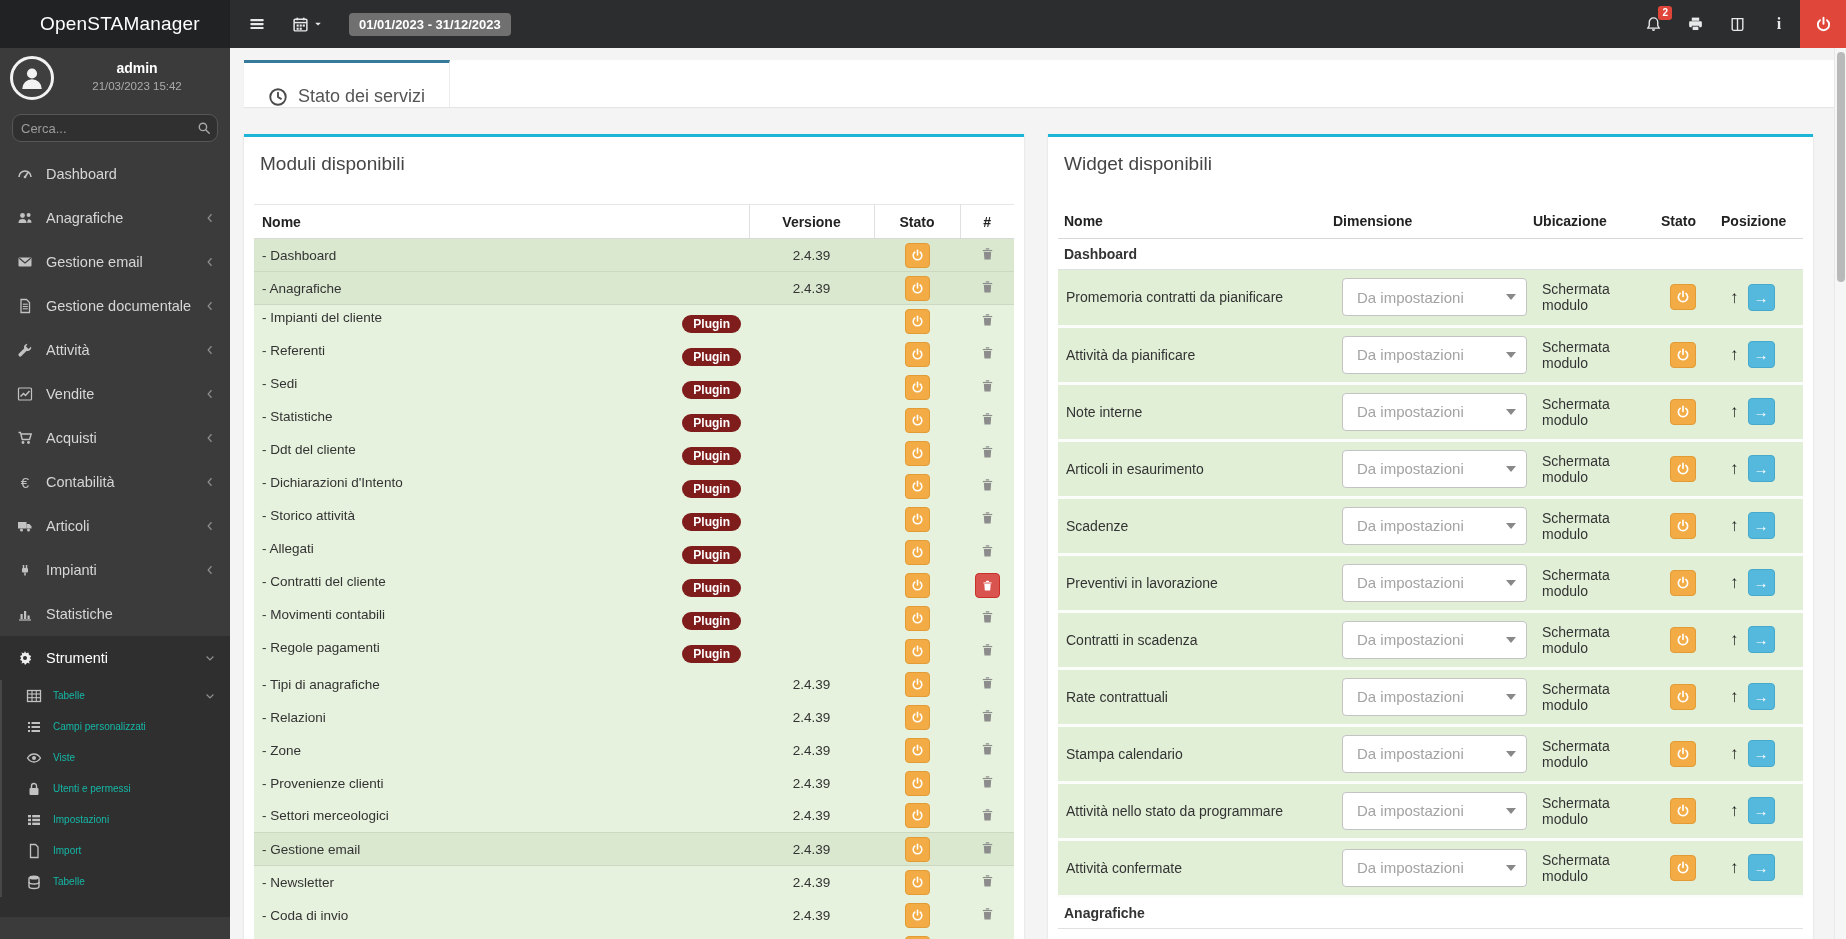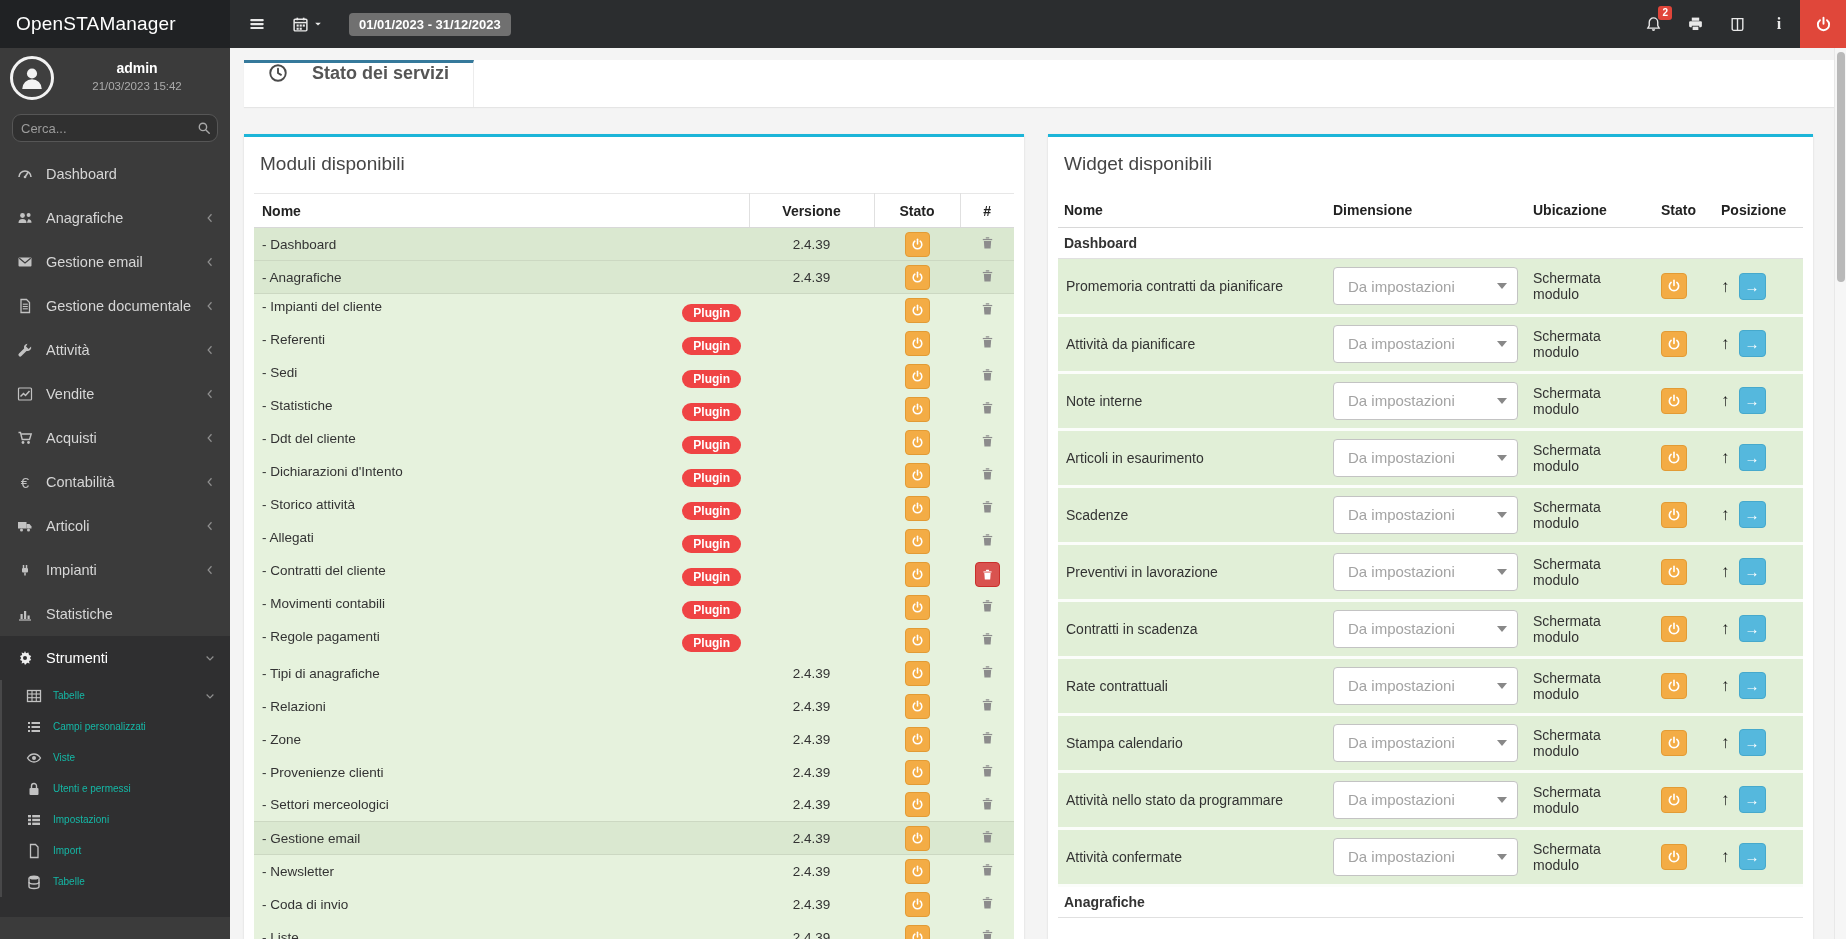--- a/index.html
+++ b/index.html
@@ -3,21 +3,21 @@
 <meta charset="utf-8">
 <style>
   * { box-sizing: border-box; margin: 0; padding: 0; }
   html,body { width:1846px; height:939px; overflow:hidden; background:#f4f4f4;
     font-family:"Liberation Sans","DejaVu Sans",sans-serif; color:#333; }
 
   .icon { display:inline-block; vertical-align:middle; }
 
   
   .navbar { position:absolute; top:0; left:0; right:0; height:48px; background:#2b2d2f; z-index:30; display:flex; align-items:stretch; }
-  .brand { width:230px; background:#202224; color:#fff; font-size:19px; line-height:48px; padding-left:16px; font-weight:500; letter-spacing:.2px; }
+  .brand { width:230px; background:#202224; color:#fff; font-size:19px; line-height:48px; padding-left:40px; font-weight:500; letter-spacing:.2px; }
   .nav-left { display:flex; align-items:center; gap:26px; padding-left:18px; }
   .nav-btn { background:none; border:none; color:#e9e9e9; cursor:pointer; display:flex; align-items:center; gap:4px; height:48px; }
   .date-badge { background:#707070; color:#fff; font-weight:bold; font-size:13px; padding:4px 10px; border-radius:4px; cursor:pointer; }
   .nav-right { margin-left:auto; display:flex; align-items:stretch; }
   .nav-right .nav-btn { width:42px; justify-content:center; position:relative; }
   .noti-badge { position:absolute; top:6px; right:2px; background:#e0453a; color:#fff; font-size:10px; font-weight:bold; padding:1px 4px; border-radius:3px; line-height:1.2; }
   .logout-btn { width:46px; background:#e0473a; border:none; color:#fff; display:flex; align-items:center; justify-content:center; cursor:pointer; }
   .info-i { font-weight:bold; font-size:16px; font-family:"Liberation Serif",serif; }
 
   
@@ -39,48 +39,48 @@
   .expanded .mi { color:#fff; }
   .expanded .mi .mi-ic { color:#eee; }
   .submenu { border-left:2px solid rgba(255,255,255,.12); }
   .smi { height:31px; display:flex; align-items:center; padding:0 14px 0 22px; color:#14b8a6; font-size:10px; cursor:pointer; }
   .smi .mi-ic { width:20px; margin-right:9px; color:#c2c2c2; }
   .glyph-ic { font-size:15px; color:#c2c2c2; font-style:normal; }
 
   
   .main { position:absolute; top:48px; left:230px; right:0; bottom:0; background:#f4f4f4; }
   .tabbar { position:absolute; left:14px; top:12px; right:12px; height:47px; background:#fff; display:flex; box-shadow:0 1px 1px rgba(0,0,0,.06); }
-  .tab { display:flex; align-items:flex-start; gap:24px; padding:0 24px; font-size:18px; color:#555; background:#fff; border-top:3px solid var(--tab-blue); border-right:1px solid #ececec; cursor:pointer;font-weight:bold; }
+  .tab { display:flex; align-items:flex-end; gap:10px; padding:0 24px; font-size:18px; color:#555; background:#fff; border-top:3px solid var(--tab-blue); border-right:1px solid #ececec; cursor:pointer; }
   .tab .icon { color:#4a4a4a; }
 
   .card { position:absolute; top:86px; bottom:0; background:#fff; border-top:3px solid var(--accent-cyan); box-shadow:0 1px 2px rgba(0,0,0,.12); padding:0 10px; overflow:hidden; }
-  .card h2 { margin:14px 6px 16px; font-size:19px; line-height:26px; font-weight:400; color:#454545; }
+  .card h2 { margin:14px 6px 27px; font-size:19px; line-height:26px; font-weight:400; color:#454545; }
   #moduli-card { left:14px; width:780px; }
   #widgets-card { left:818px; width:765px; }
 
   table { border-collapse:collapse; width:100%; table-layout:fixed; }
   th { text-align:left; font-size:14px; color:#222; padding:0 8px; height:34px; border-bottom:1px solid #d8d8d8; border-top:1px solid #e7e7e7; }
 
   
   #moduli-table th { border-right:1px solid #e0e0e0; }
   #moduli-table th:last-child { border-right:none; }
   #moduli-table th.c, #moduli-table td.c { text-align:center; }
   #moduli-table td { height:33px; font-size:13.5px; padding:0 8px; }
   tr.parent td { background:var(--row-parent); border-top:1px solid #ccd8c2; border-bottom:1px solid #ccd8c2; }
   tr.child td { background:var(--row-child); }
   td.nm.lvl2 { padding-left:30px; }
-  .plugin-badge { float:right; background:#ef4444; color:#fff; font-weight:bold; font-size:12px; border-radius:10px; padding:2px 11px; margin-top:5px; }
+  .plugin-badge { float:right; background:#7f1d1d; color:#fff; font-weight:bold; font-size:12px; border-radius:10px; padding:2px 11px; margin-top:5px; }
   .power-btn { width:25px; height:25px; border-radius:4px; background:var(--orange); border:1px solid #e29b35; color:#fff; cursor:pointer; display:inline-flex; align-items:center; justify-content:center; }
   .trash-plain { background:none; border:none; color:#8c8c8c; cursor:pointer; display:inline-flex; }
   .trash-danger { width:25px; height:25px; border-radius:4px; background:var(--red); border:1px solid #c9302c; color:#fff; cursor:pointer; display:inline-flex; align-items:center; justify-content:center; }
 
   
   #widgets-table th { border-top:none; padding:0 6px; }
   tr.section td { background:#fff; font-weight:bold; font-size:14px; padding:7px 6px; border-bottom:1px solid #e0e0e0; }
-  tr.wrow td { background:var(--row-widget); height:57px; border-bottom:3px solid #fbfdfa; padding:0 6px; font-size:14px; vertical-align:middle; }
+  tr.wrow td { background:var(--row-widget); height:57px; border-bottom:3px solid #fbfdfa; padding:0 15px; font-size:14px; vertical-align:middle; }
   tr.wrow td.wname { padding-left:8px; }
   .sel { width:185px; height:38px; background:#fff; border:1px solid #c3c3c3; border-radius:4px; display:flex; align-items:center; padding:0 10px 0 14px; cursor:pointer; }
   .sel span { flex:1; color:#a3a3a3; font-size:15px; }
   .sel .caret { width:0; height:0; border-left:5px solid transparent; border-right:5px solid transparent; border-top:6px solid #888; }
   td.ubic { font-size:13.5px; color:#333; }
   .pos-cell { display:flex; align-items:center; gap:9px; }
   .up-arrow { font-size:17px; font-weight:bold; color:#1c1c1c; cursor:pointer; line-height:1; }
   .blue-btn { width:27px; height:27px; border-radius:4px; background:var(--blue); border:1px solid #46a9cc; color:#fff; font-size:15px; font-weight:bold; cursor:pointer; display:inline-flex; align-items:center; justify-content:center; line-height:1; }
 
   

